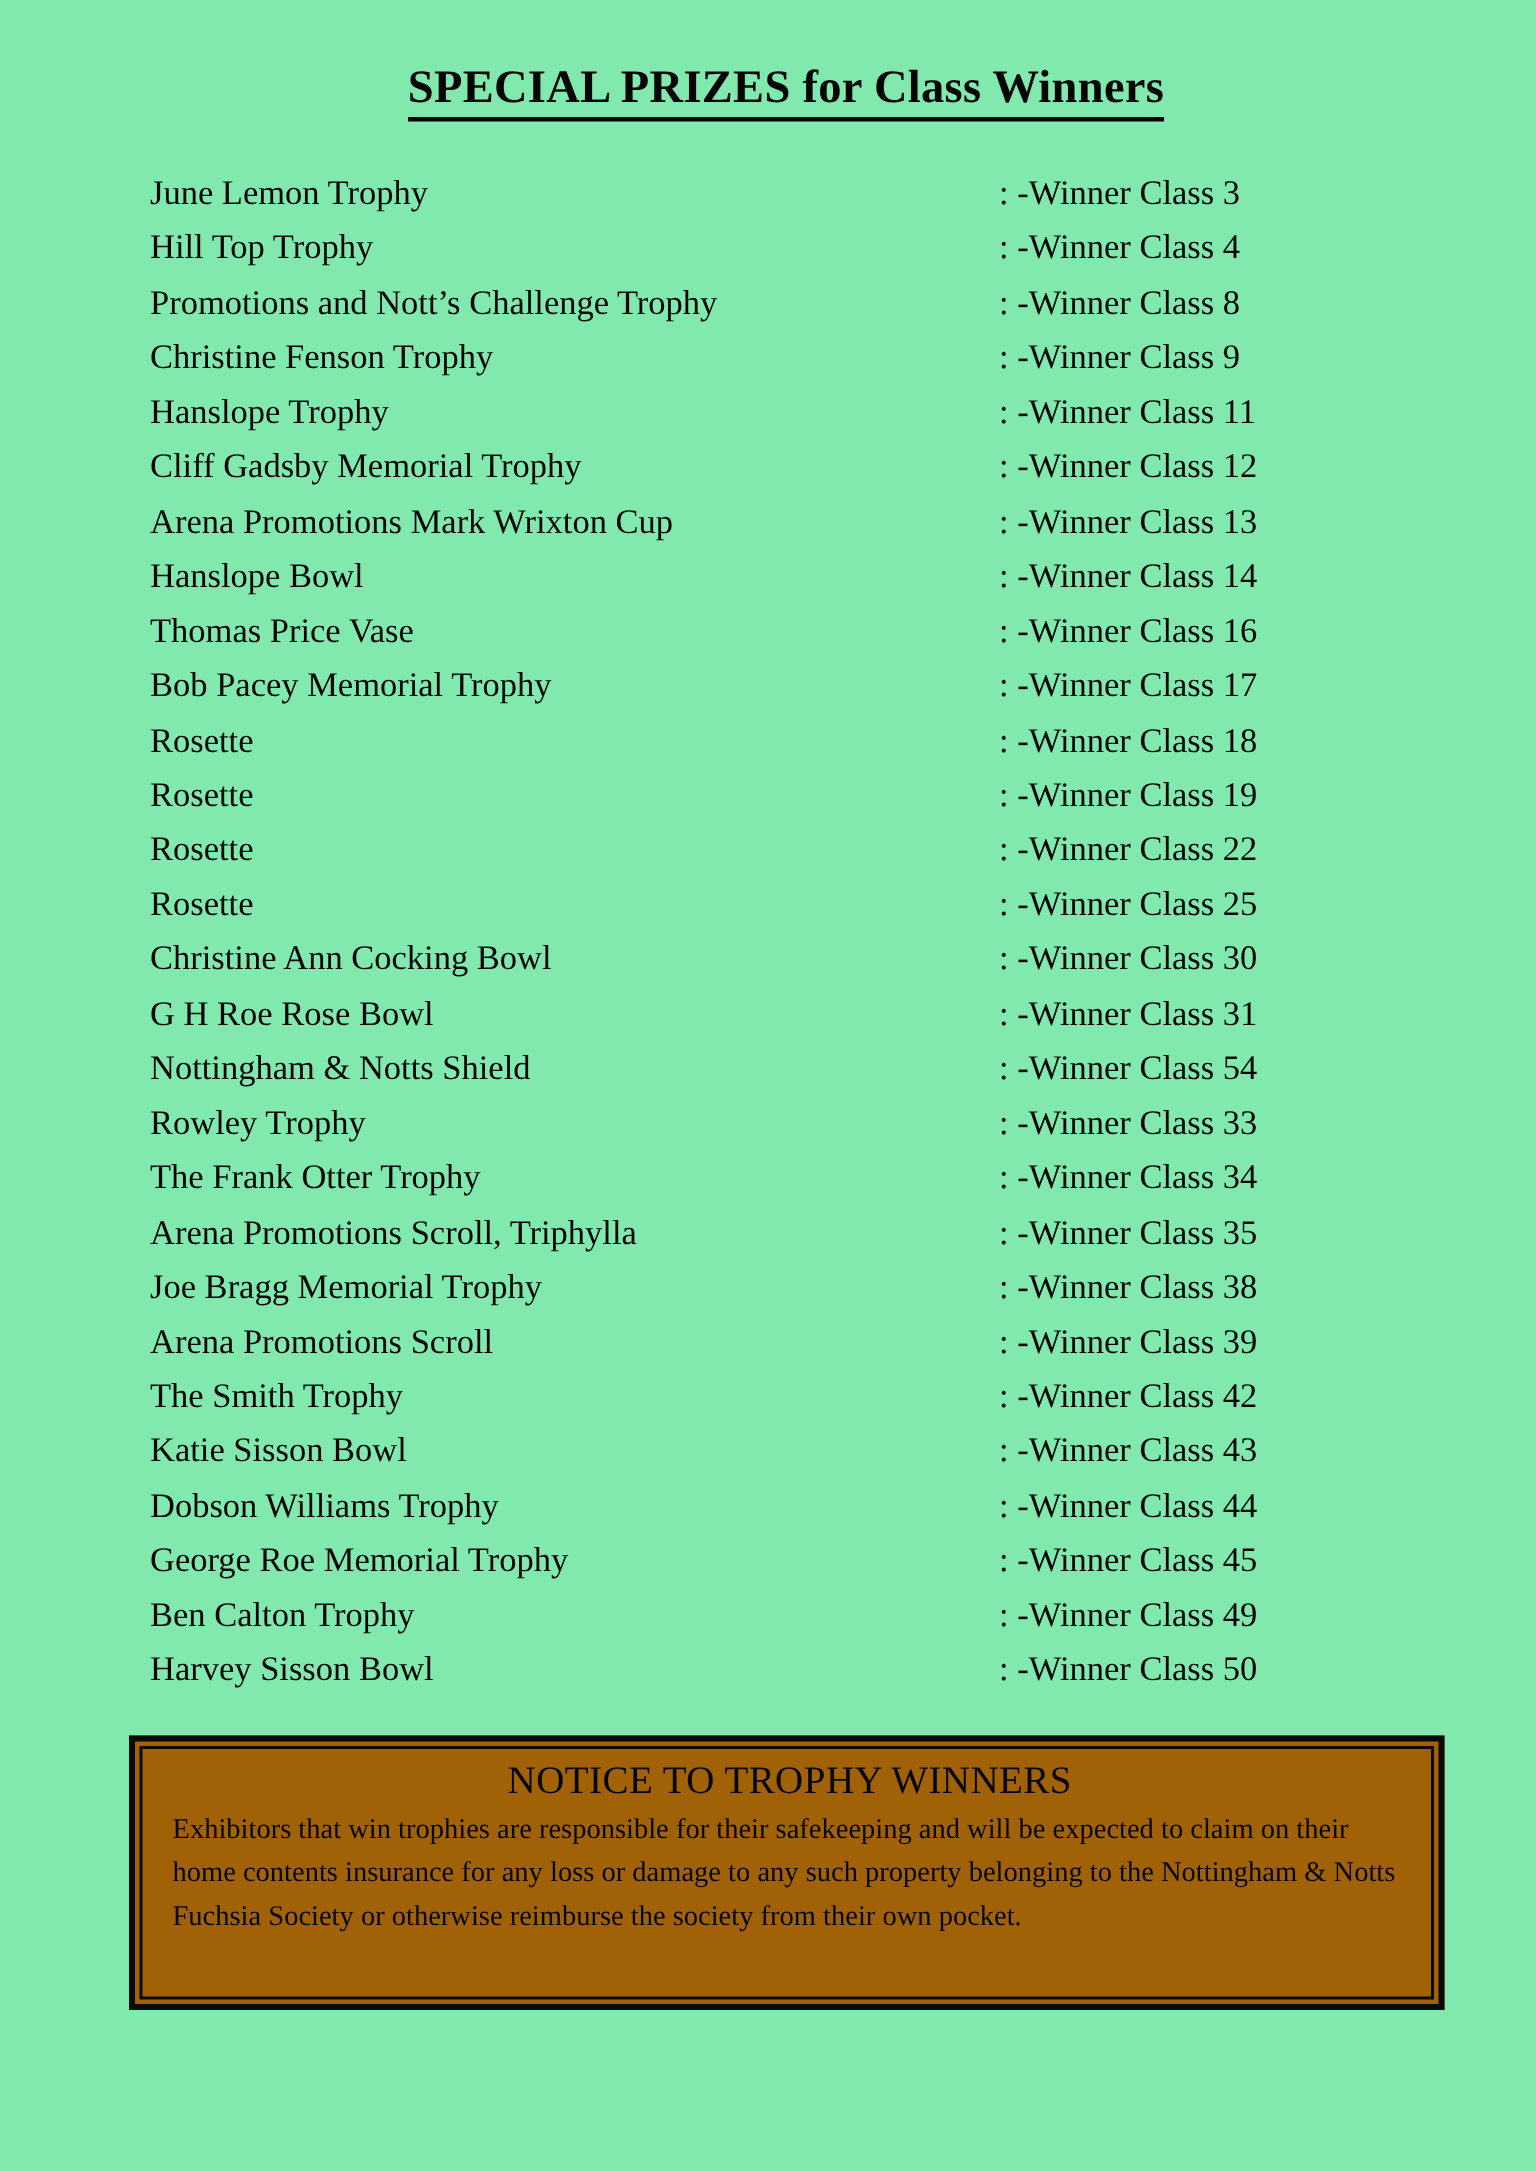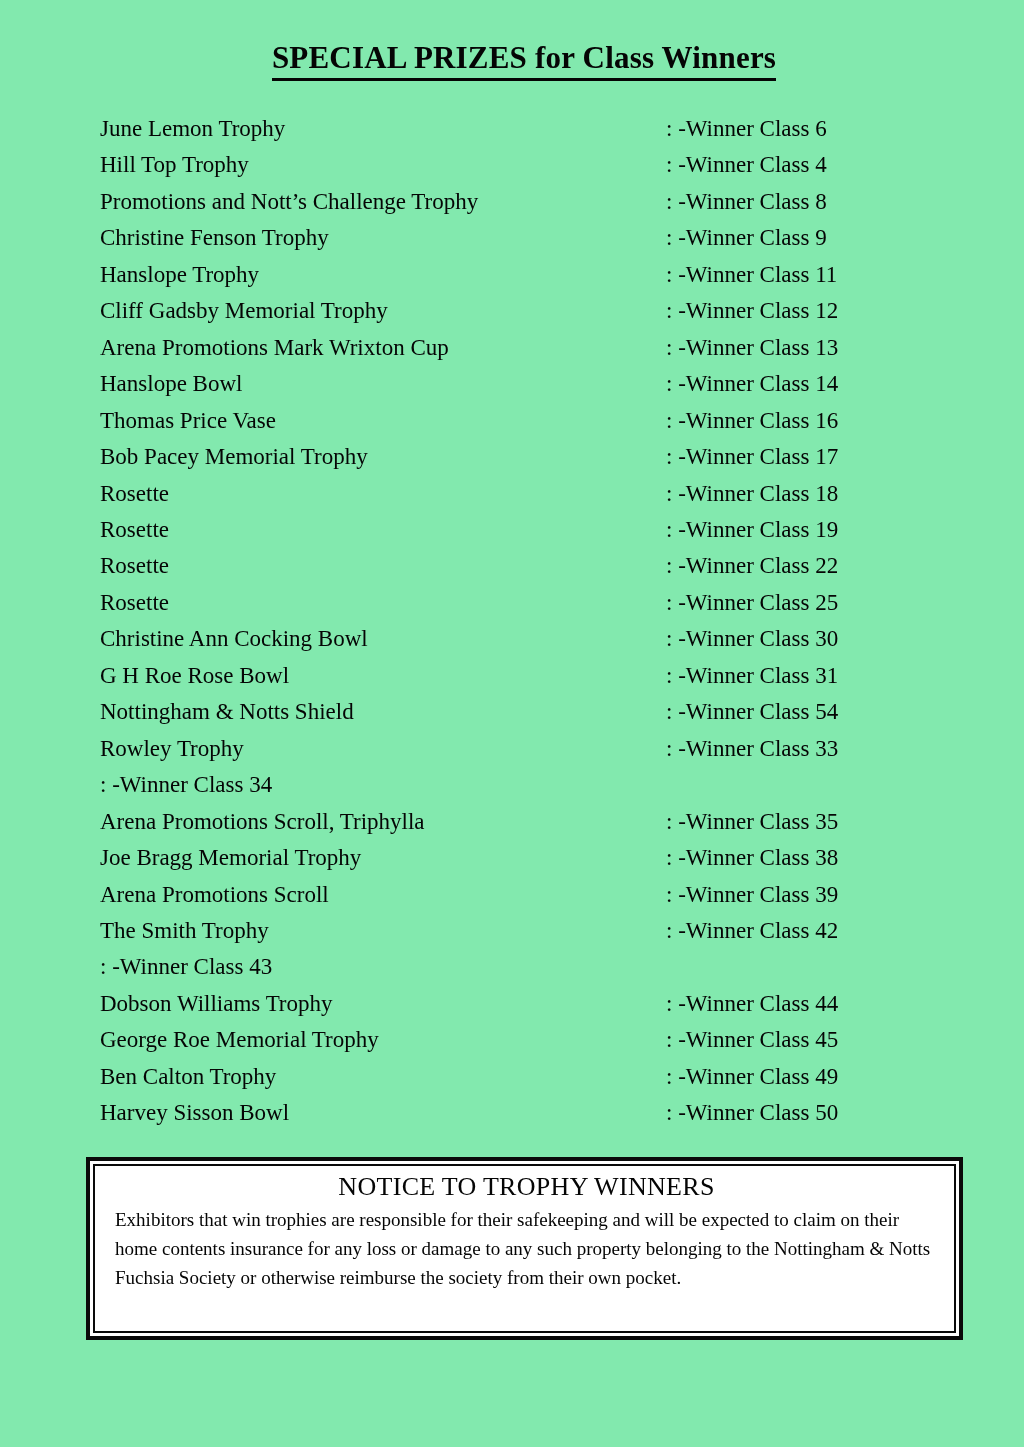--- a/index.html
+++ b/index.html
@@ -44,21 +44,21 @@
     font-size: 23px;
     white-space: nowrap;
   }
   .notice-outer {
     position: absolute;
     top: 1157px;
     left: 86px;
     width: 877px;
     height: 183px;
     box-sizing: border-box;
-    background: #ffffff;
+    background: #a16207;
     border: 4px solid #0a0a0a;
     padding: 3px;
   }
   .notice-inner {
     box-sizing: border-box;
     width: 100%;
     height: 100%;
     border: 2px solid #0a0a0a;
     padding: 6px 16px 6px 20px;
   }
@@ -76,21 +76,21 @@
   }
 </style>
 </head>
 <body>
 
 <h1 class="page-title"><span class="underlined">SPECIAL PRIZES for Class Winners</span></h1>
 
 <div class="prize-list" id="prize-list">
     <div class="prize-row">
       <span>June Lemon Trophy</span>
-      <span>: -Winner Class 6</span>
+      <span>: -Winner Class 3</span>
     </div>
     <div class="prize-row">
       <span>Hill Top Trophy</span>
       <span>: -Winner Class 4</span>
     </div>
     <div class="prize-row">
       <span>Promotions and Nott’s Challenge Trophy</span>
       <span>: -Winner Class 8</span>
     </div>
     <div class="prize-row">
@@ -147,39 +147,41 @@
     </div>
     <div class="prize-row">
       <span>Nottingham &amp; Notts Shield</span>
       <span>: -Winner Class 54</span>
     </div>
     <div class="prize-row">
       <span>Rowley Trophy</span>
       <span>: -Winner Class 33</span>
     </div>
     <div class="prize-row">
+      <span>The Frank Otter Trophy</span>
       <span>: -Winner Class 34</span>
     </div>
     <div class="prize-row">
       <span>Arena Promotions Scroll, Triphylla</span>
       <span>: -Winner Class 35</span>
     </div>
     <div class="prize-row">
       <span>Joe Bragg Memorial Trophy</span>
       <span>: -Winner Class 38</span>
     </div>
     <div class="prize-row">
       <span>Arena Promotions Scroll</span>
       <span>: -Winner Class 39</span>
     </div>
     <div class="prize-row">
       <span>The Smith Trophy</span>
       <span>: -Winner Class 42</span>
     </div>
     <div class="prize-row">
+      <span>Katie Sisson Bowl</span>
       <span>: -Winner Class 43</span>
     </div>
     <div class="prize-row">
       <span>Dobson Williams Trophy</span>
       <span>: -Winner Class 44</span>
     </div>
     <div class="prize-row">
       <span>George Roe Memorial Trophy</span>
       <span>: -Winner Class 45</span>
     </div>

